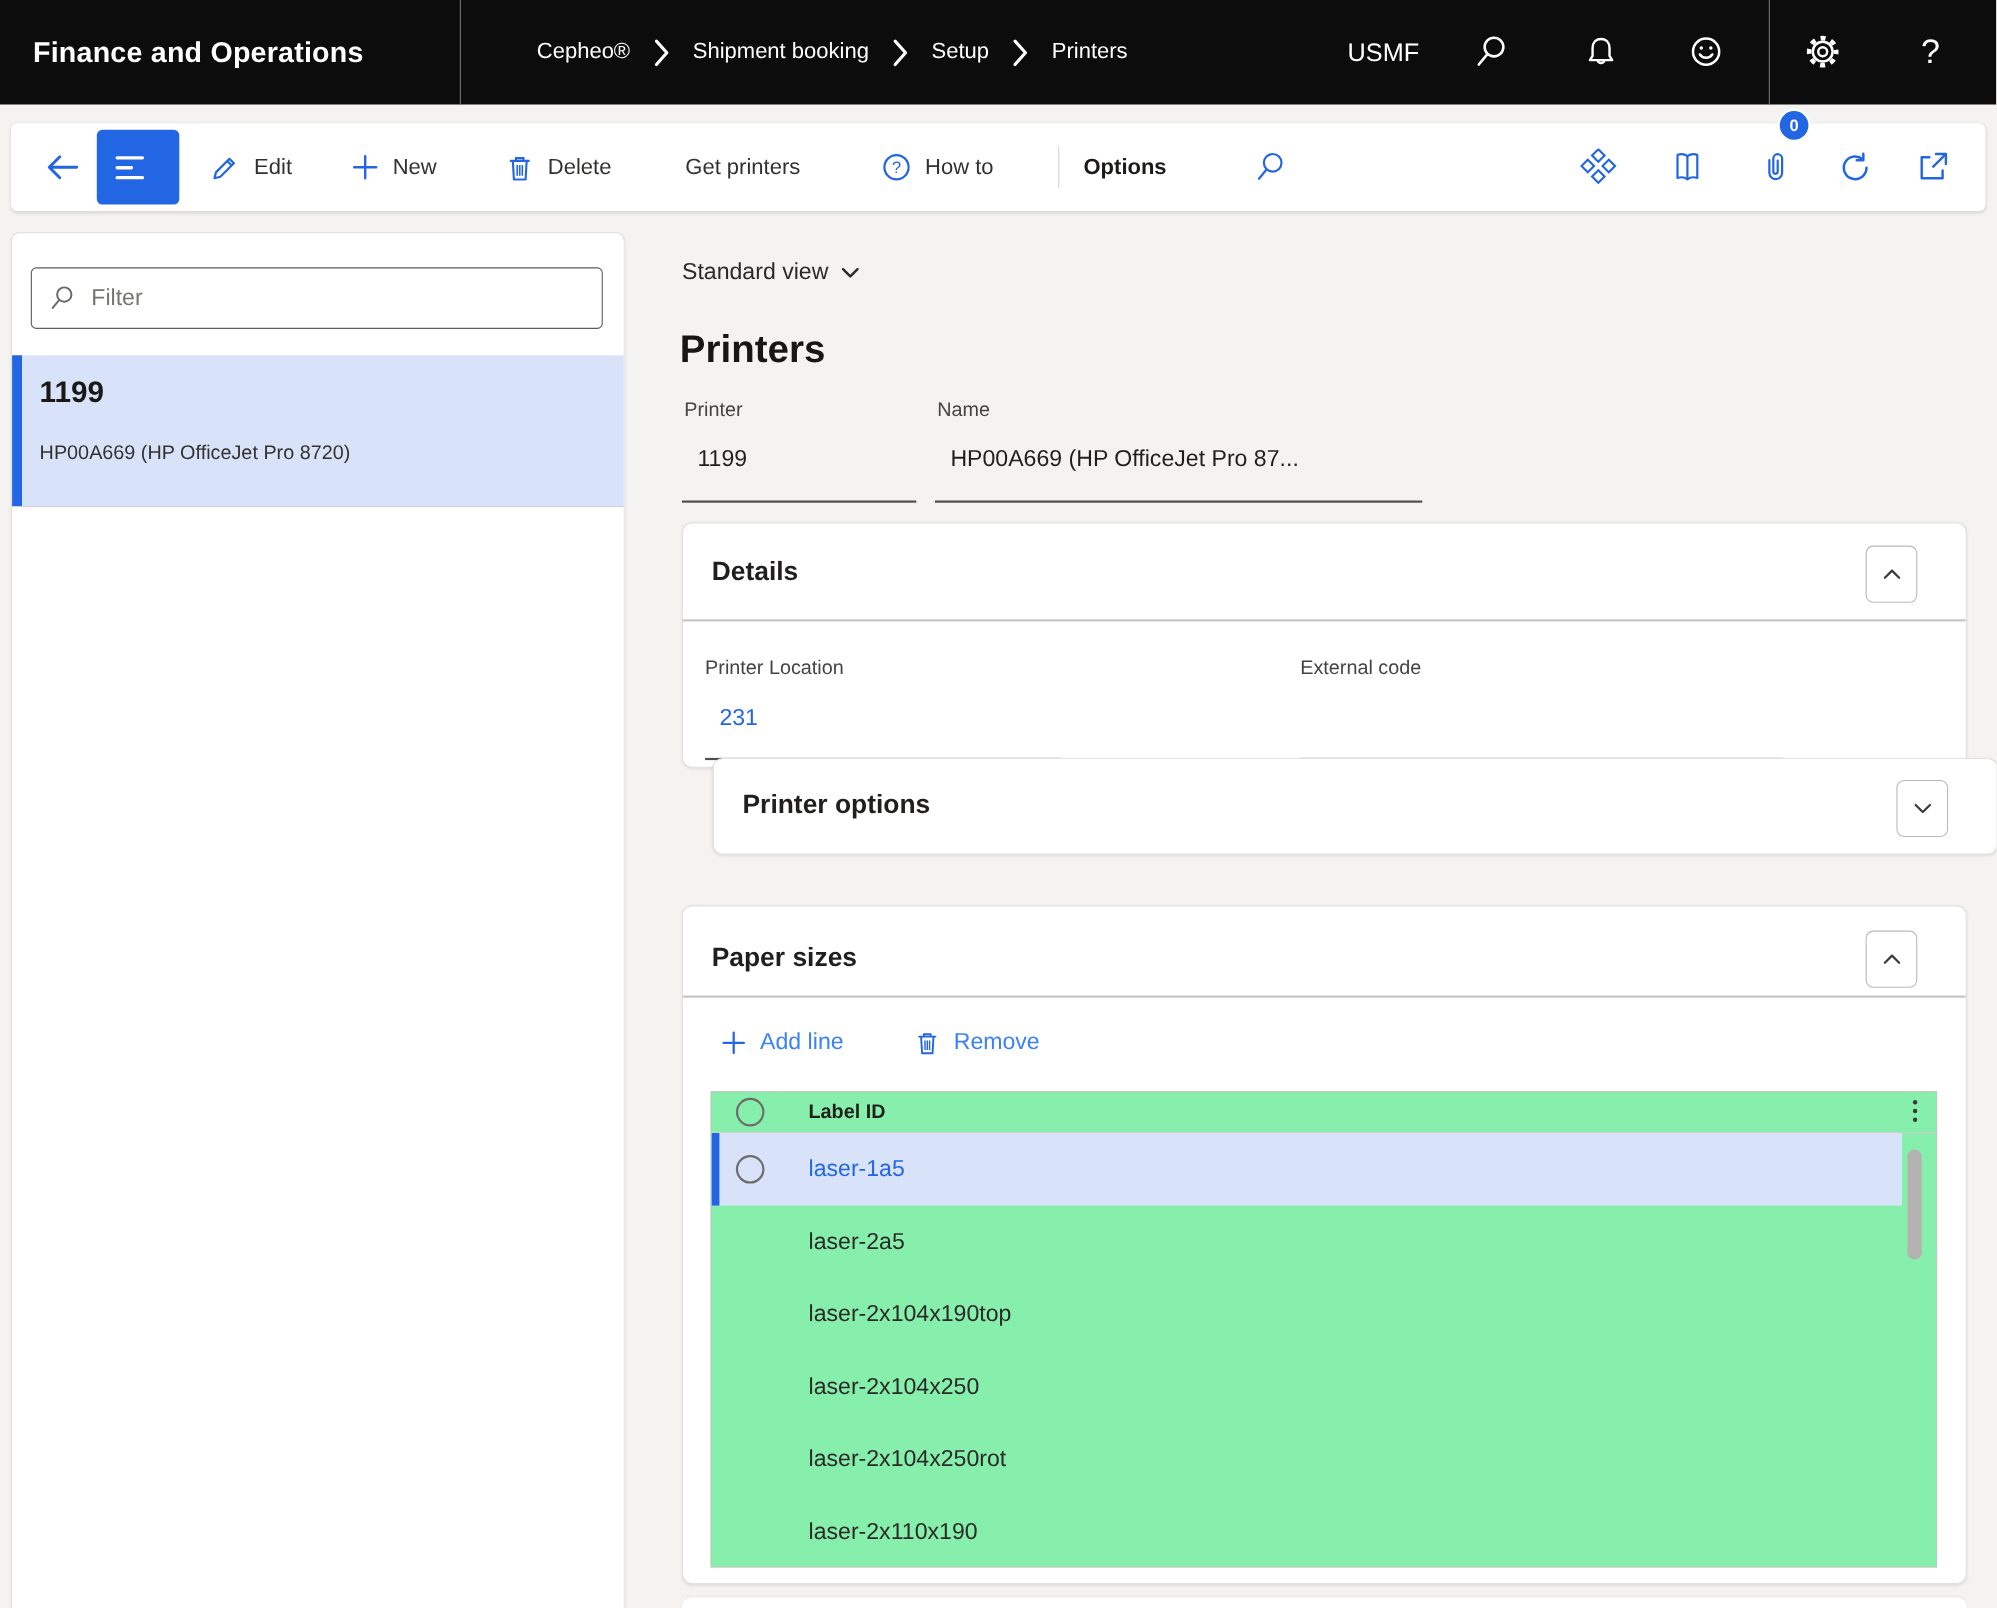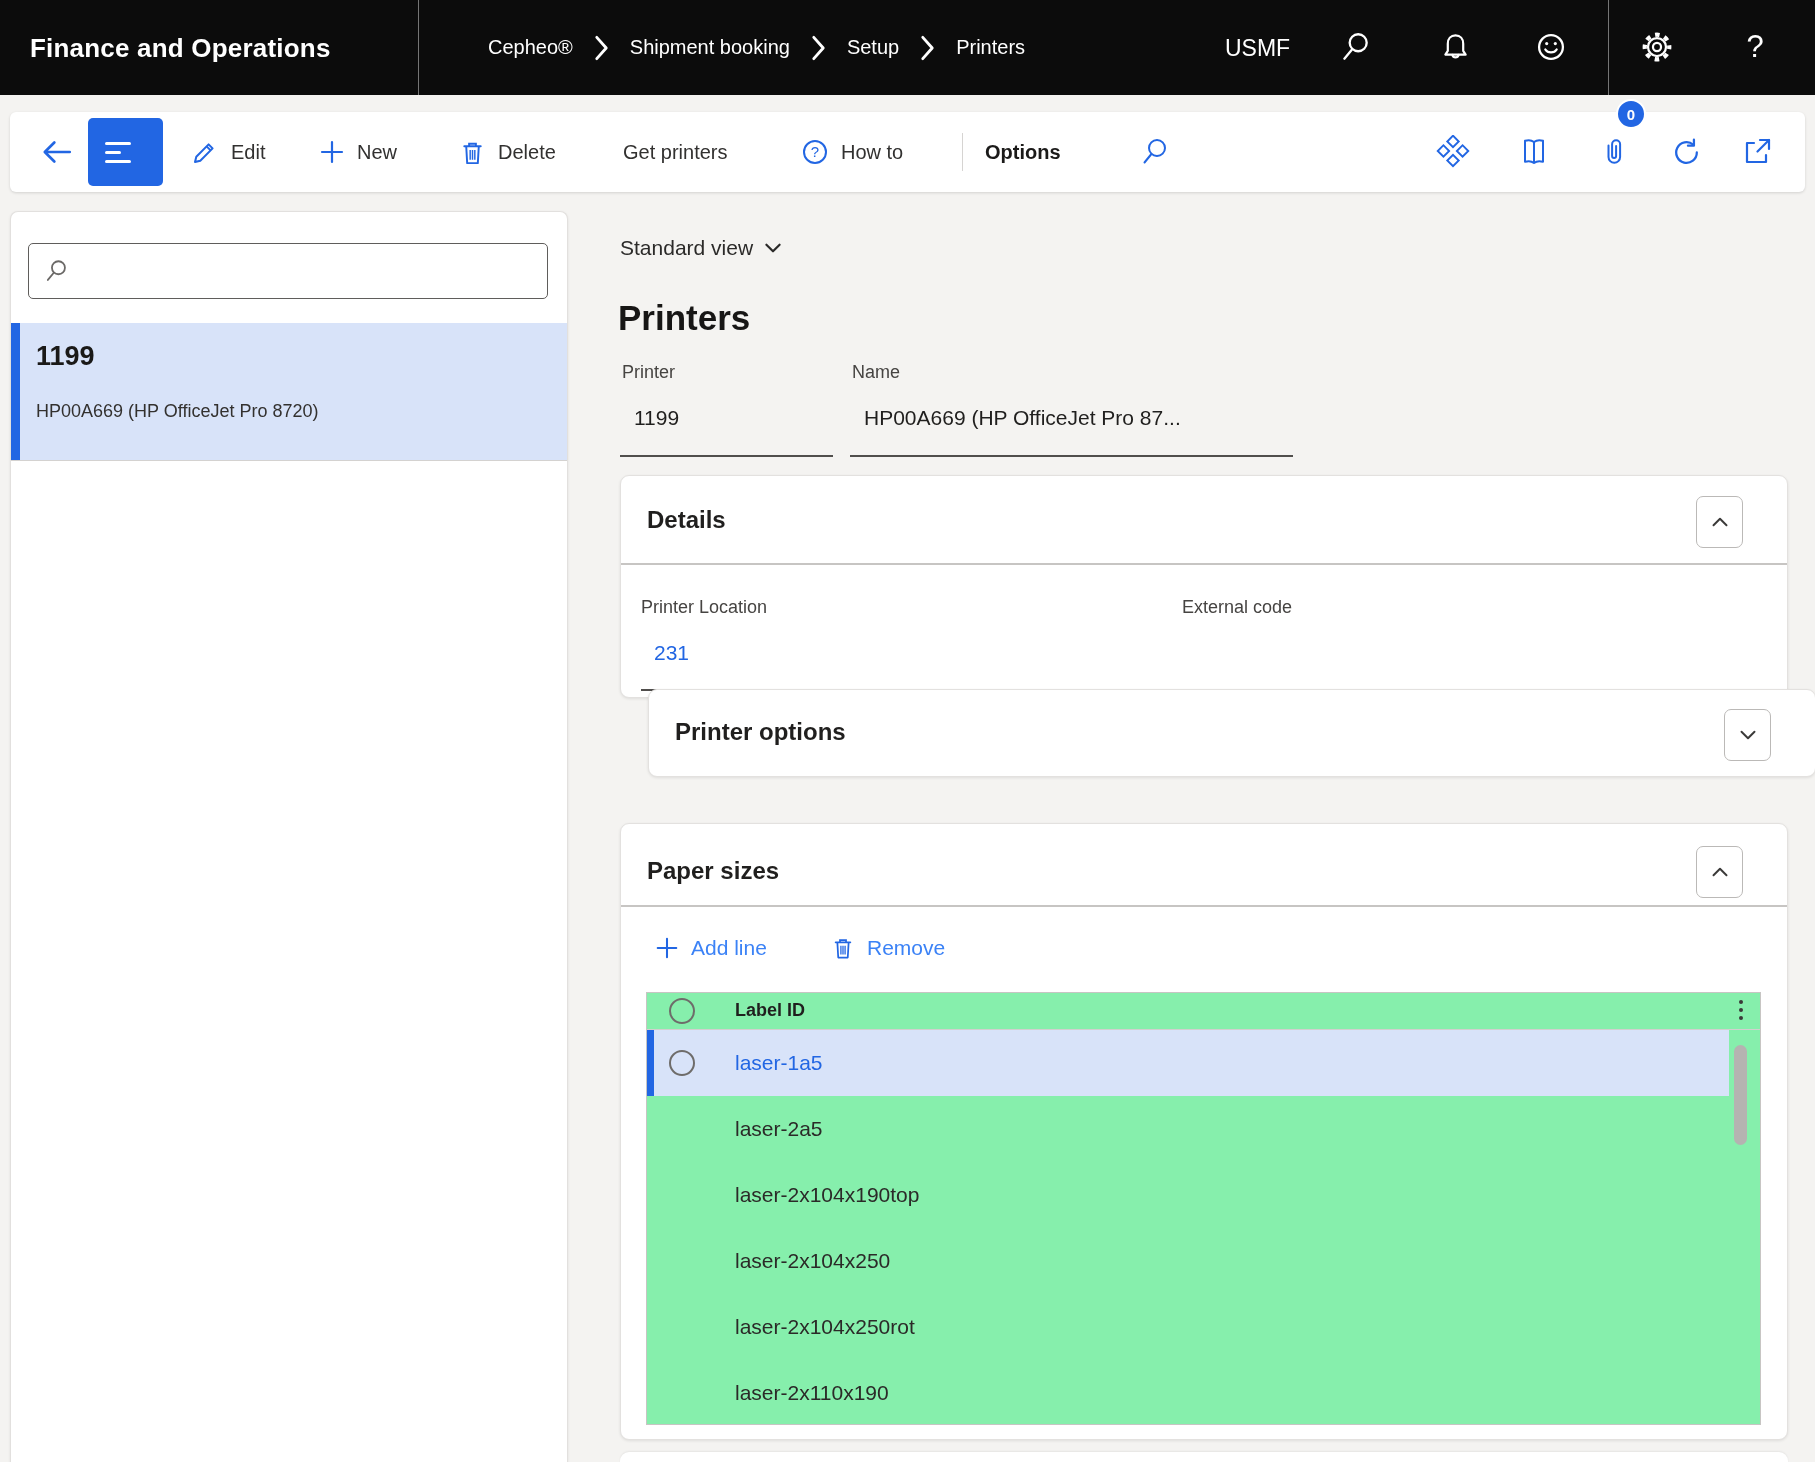--- a/index.html
+++ b/index.html
@@ -215,20 +215,21 @@
         </svg>
     </div>
   </div>
 
   <aside class="left-panel">
     <div class="filter-box">
       <svg width="26" height="26" viewBox="0 0 32 32">
           <circle cx="19" cy="12" r="8" fill="none" stroke="#6b6967" stroke-width="2.2"></circle>
           <line x1="13" y1="18.5" x2="6" y2="27" stroke="#6b6967" stroke-width="2.2" stroke-linecap="round"></line>
         </svg>
+      <input type="text" placeholder="Filter" style="">
     </div>
     <div class="nav-item">
       <span class="sel-bar"></span>
       <div class="item-id">1199</div>
       <div class="item-name">HP00A669 (HP OfficeJet Pro 8720)</div>
     </div>
   </aside>
 
   <div class="view-selector">
     <span>Standard view</span>

